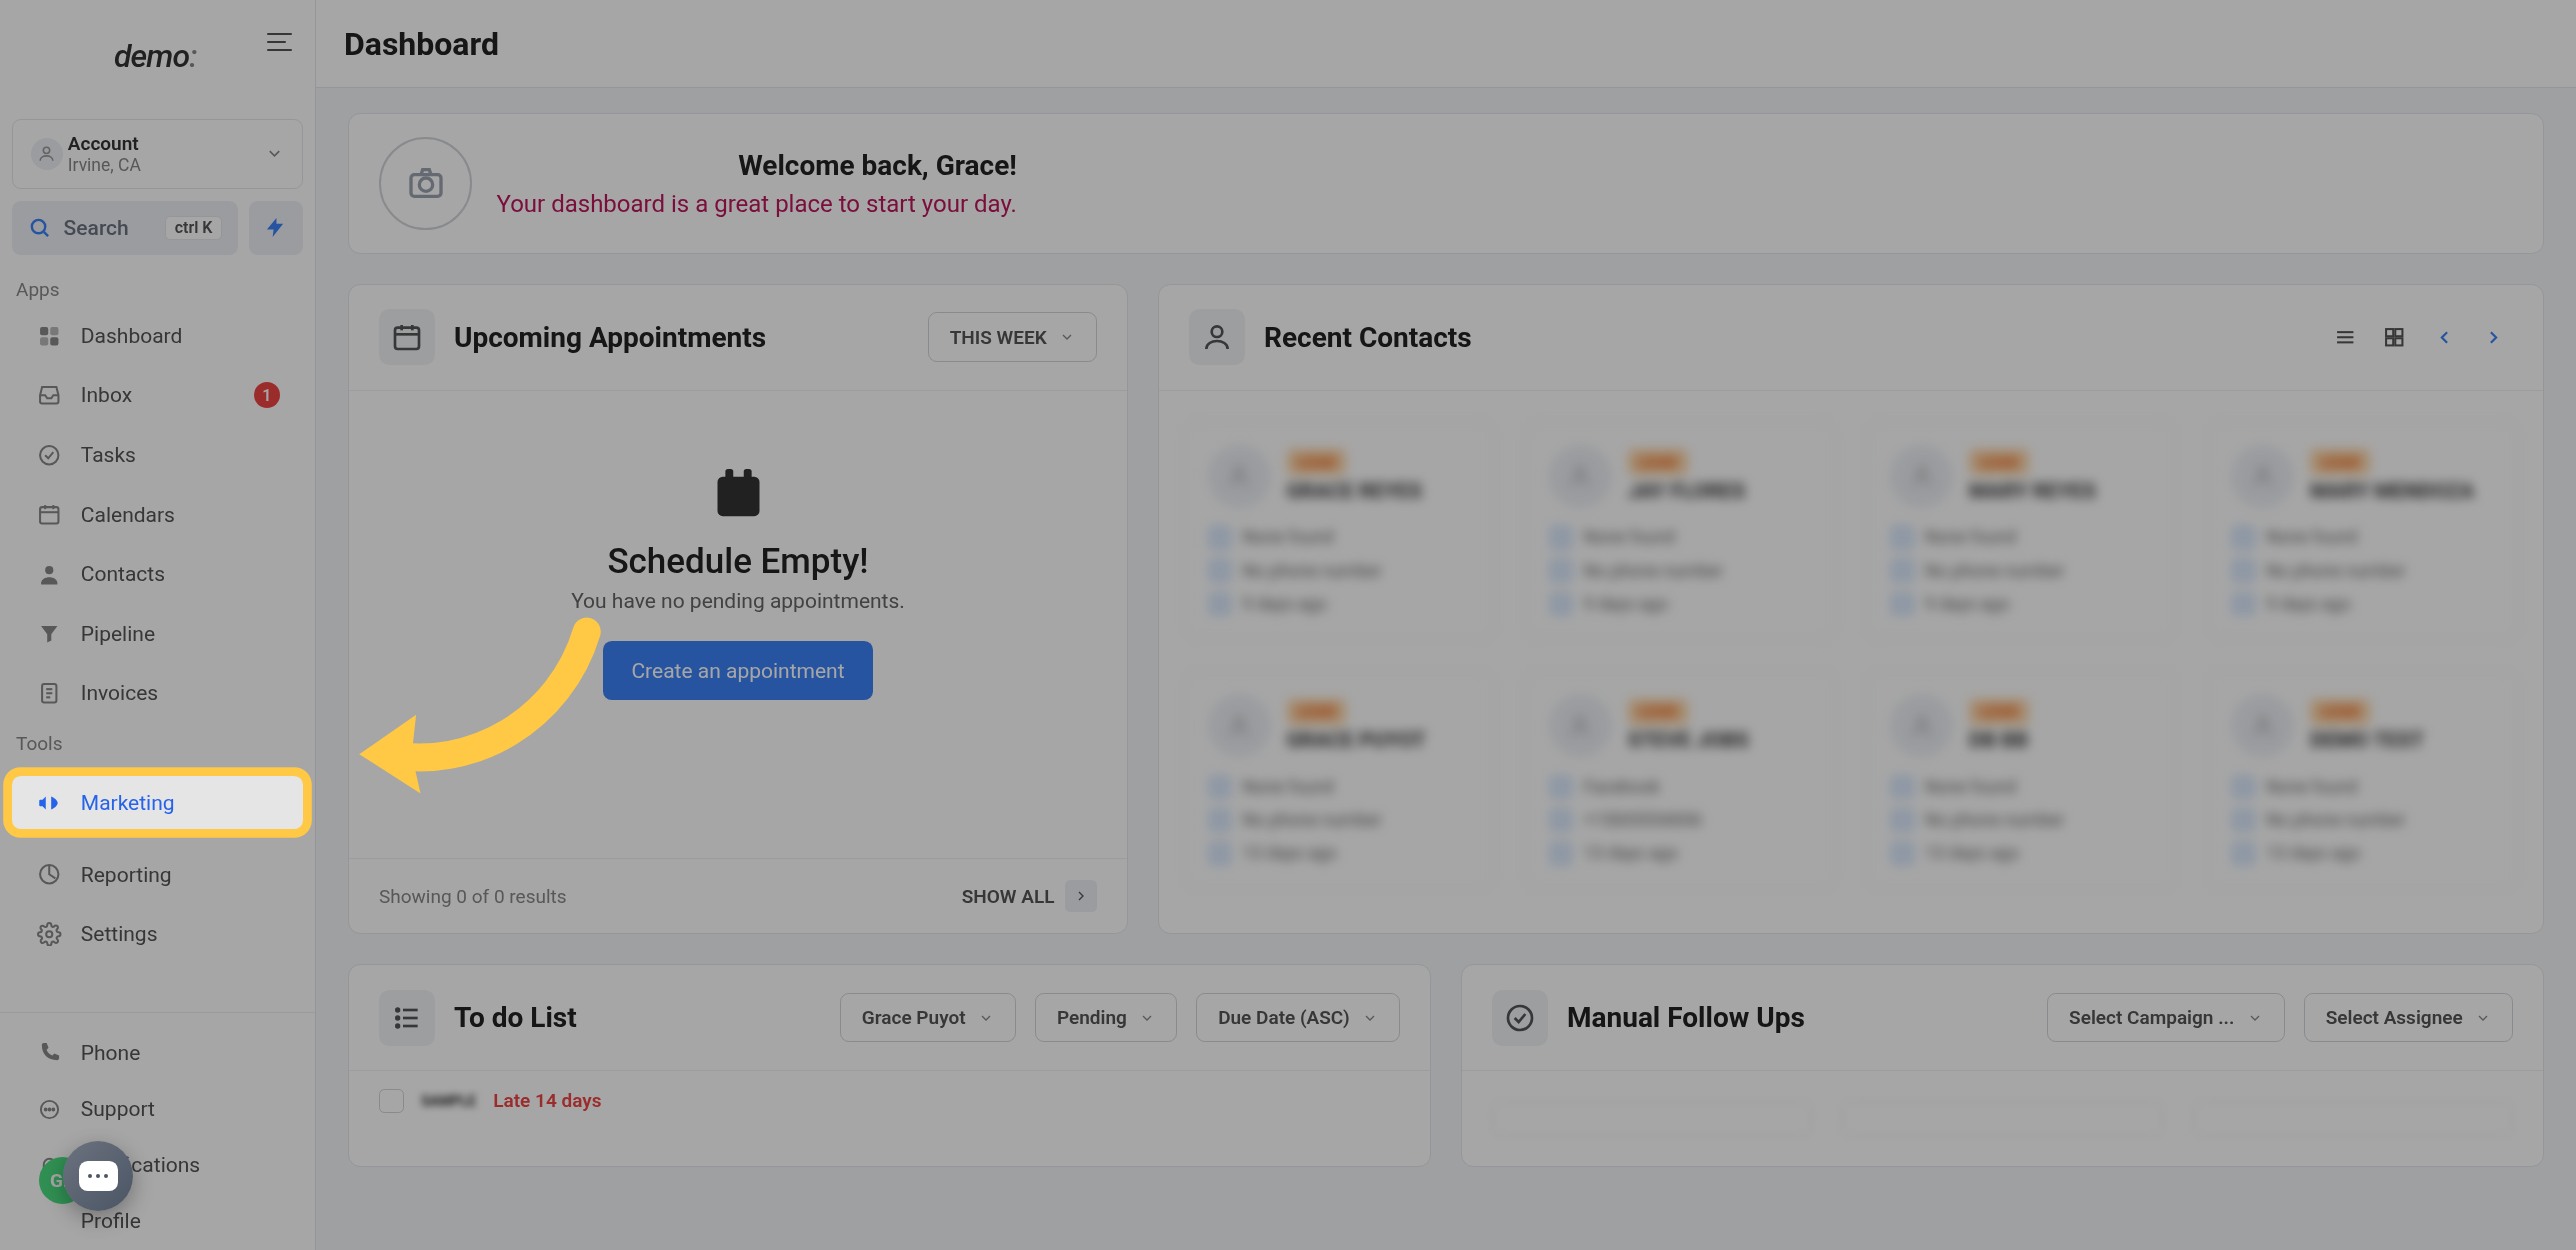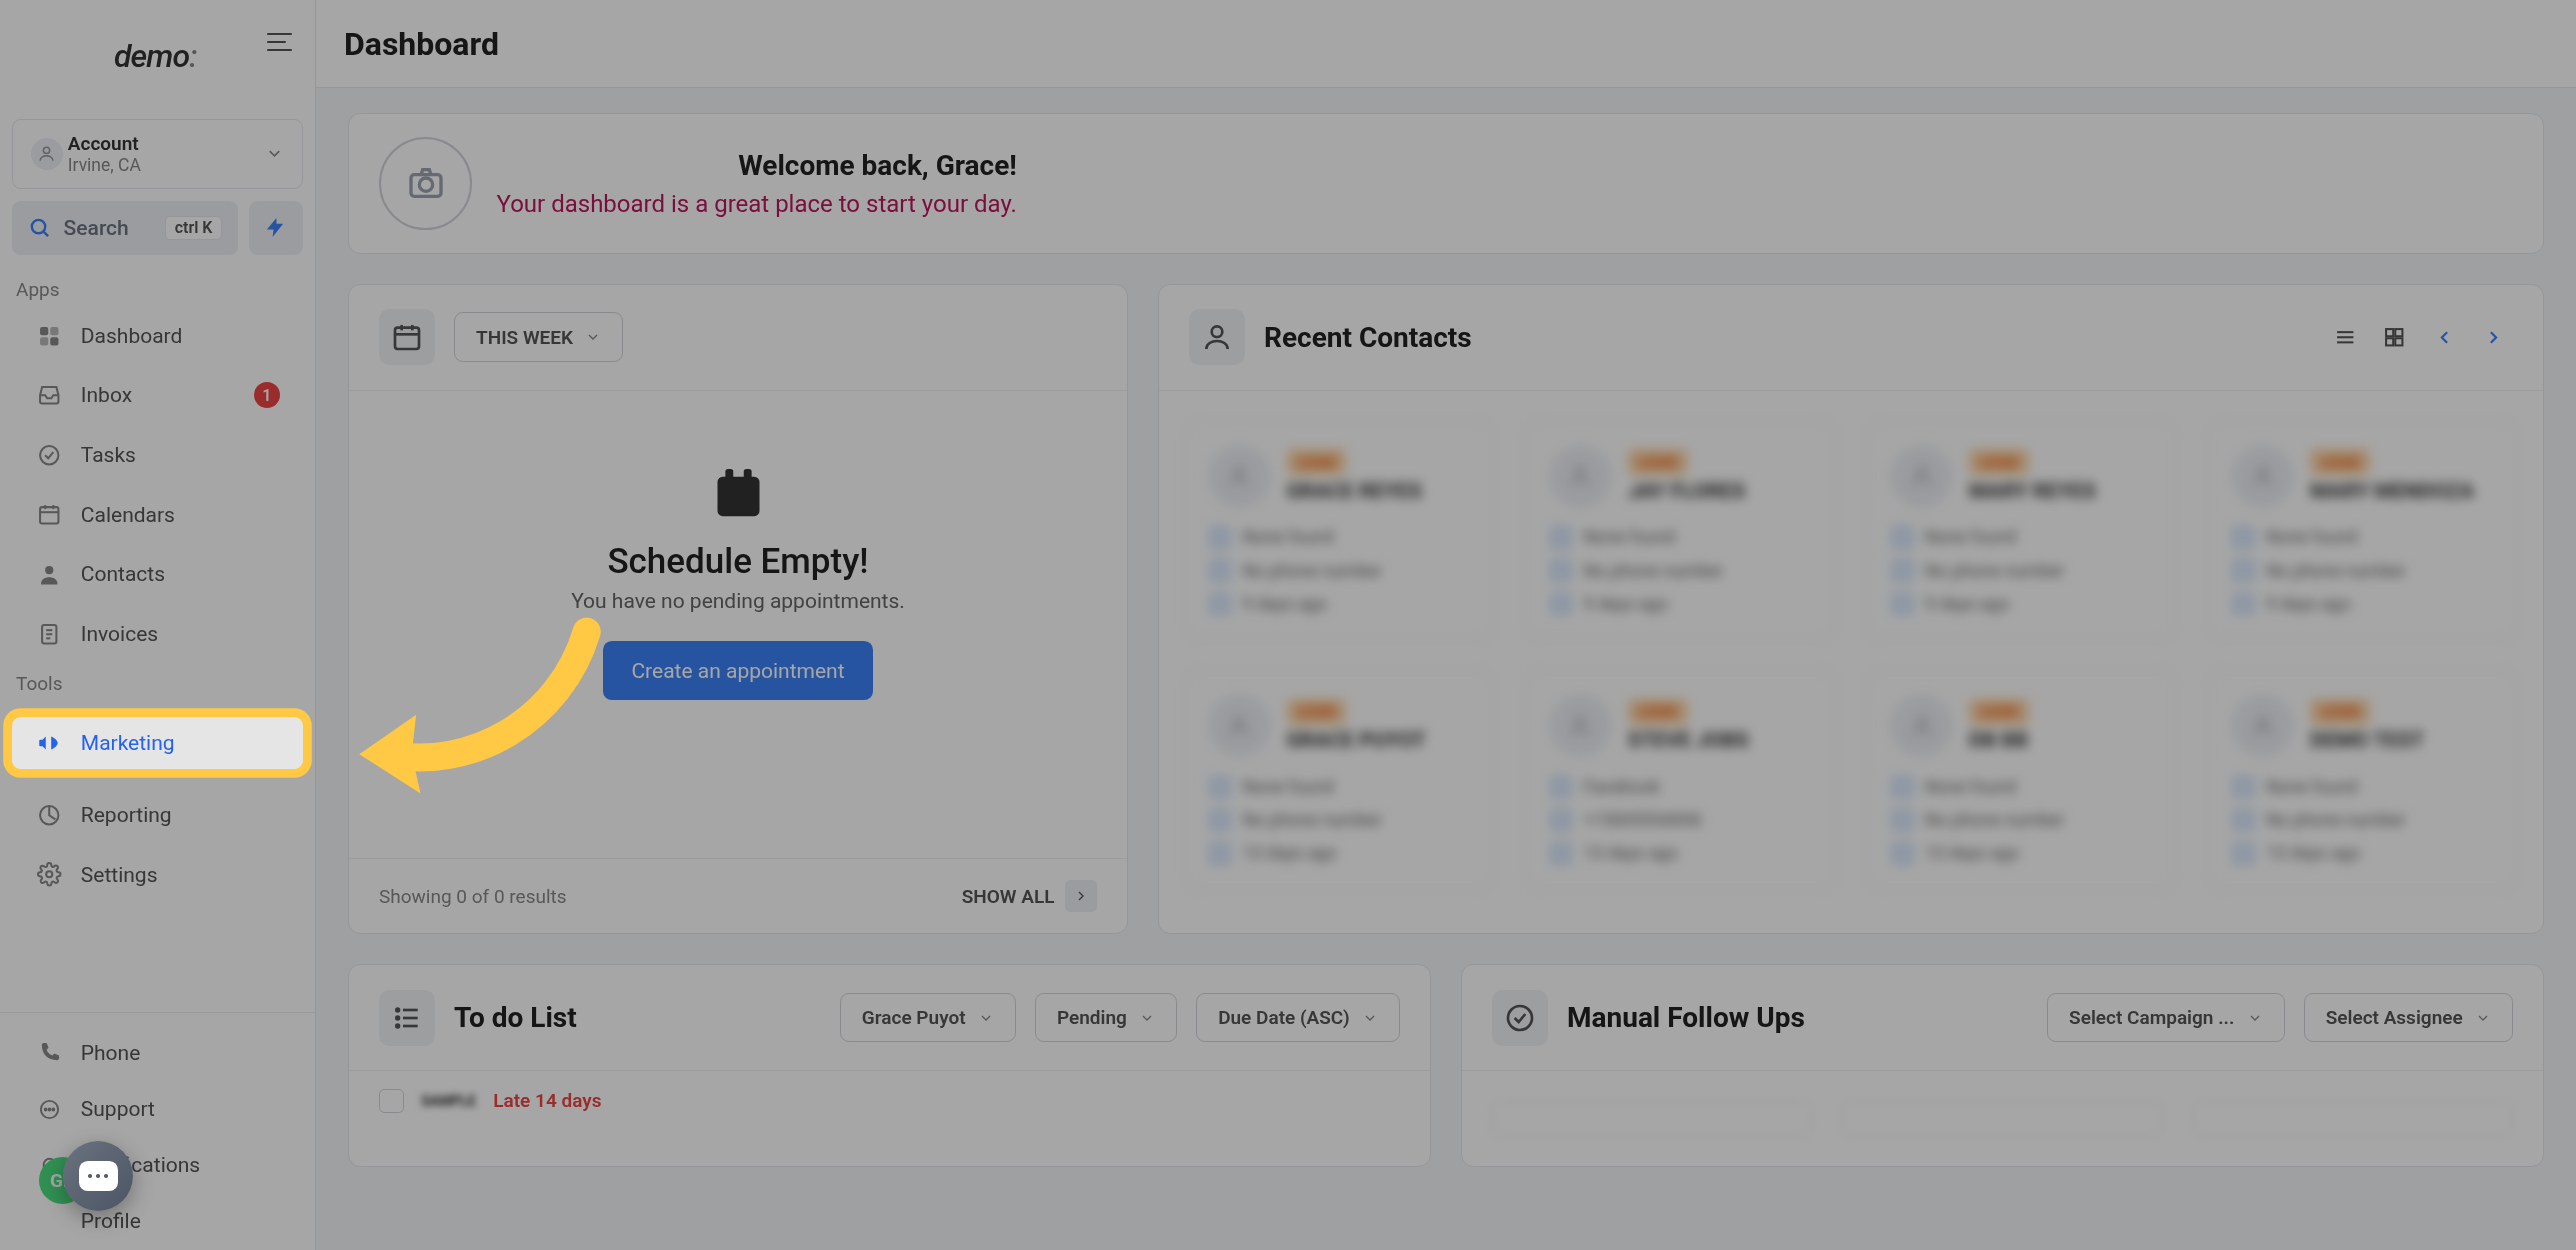--- a/index.html
+++ b/index.html
@@ -180,20 +180,28 @@
       <span class="icon">
           <svg width="24.5" height="24.5" viewBox="0 0 24 24" fill="#888">
             <circle cx="12" cy="8" r="4"></circle>
             <path d="M4 21c0-4 4-6 8-6s8 2 8 6v1H4v-1z"></path>
           </svg>
         </span>
       <span>Contacts</span>
     </div>
     <div class="nav-item">
       <span class="icon">
+          <svg width="24.5" height="24.5" viewBox="0 0 24 24" fill="#888">
+            <path d="M4 4h16l-6 8v6l-4 2v-8L4 4z"></path>
+          </svg>
+        </span>
+      <span>Pipeline</span>
+    </div>
+    <div class="nav-item">
+      <span class="icon">
           <svg width="24.5" height="24.5" viewBox="0 0 24 24" fill="none" stroke="#888" stroke-width="2">
             <rect x="5" y="3" width="14" height="18" rx="2"></rect>
             <line x1="9" y1="8" x2="15" y2="8"></line>
             <line x1="9" y1="12" x2="15" y2="12"></line>
             <line x1="9" y1="16" x2="13" y2="16"></line>
           </svg>
         </span>
       <span>Invoices</span>
     </div>
 
@@ -287,20 +295,21 @@
         <section class="card appointments">
           <header class="card-header">
             <div class="icon-box">
               <svg width="32" height="32" viewBox="0 0 24 24" fill="none" stroke="currentColor" stroke-width="2">
                   <rect x="3" y="5" width="18" height="16" rx="2"></rect>
                   <line x1="3" y1="10" x2="21" y2="10"></line>
                   <line x1="8" y1="3" x2="8" y2="7"></line>
                   <line x1="16" y1="3" x2="16" y2="7"></line>
                 </svg>
             </div>
+            <div class="card-title">Upcoming Appointments</div>
             <div class="pill-btn">
               <span>THIS WEEK</span>
               <svg class="chev" width="16" height="16" viewBox="0 0 24 24" fill="none" stroke="currentColor" stroke-width="2">
                   <path d="M6 9l6 6 6-6"></path>
                 </svg>
             </div>
           </header>
           <div class="appt-body">
             <div class="big-icon">
               <svg width="63" height="63" viewBox="0 0 24 24" fill="currentColor">

